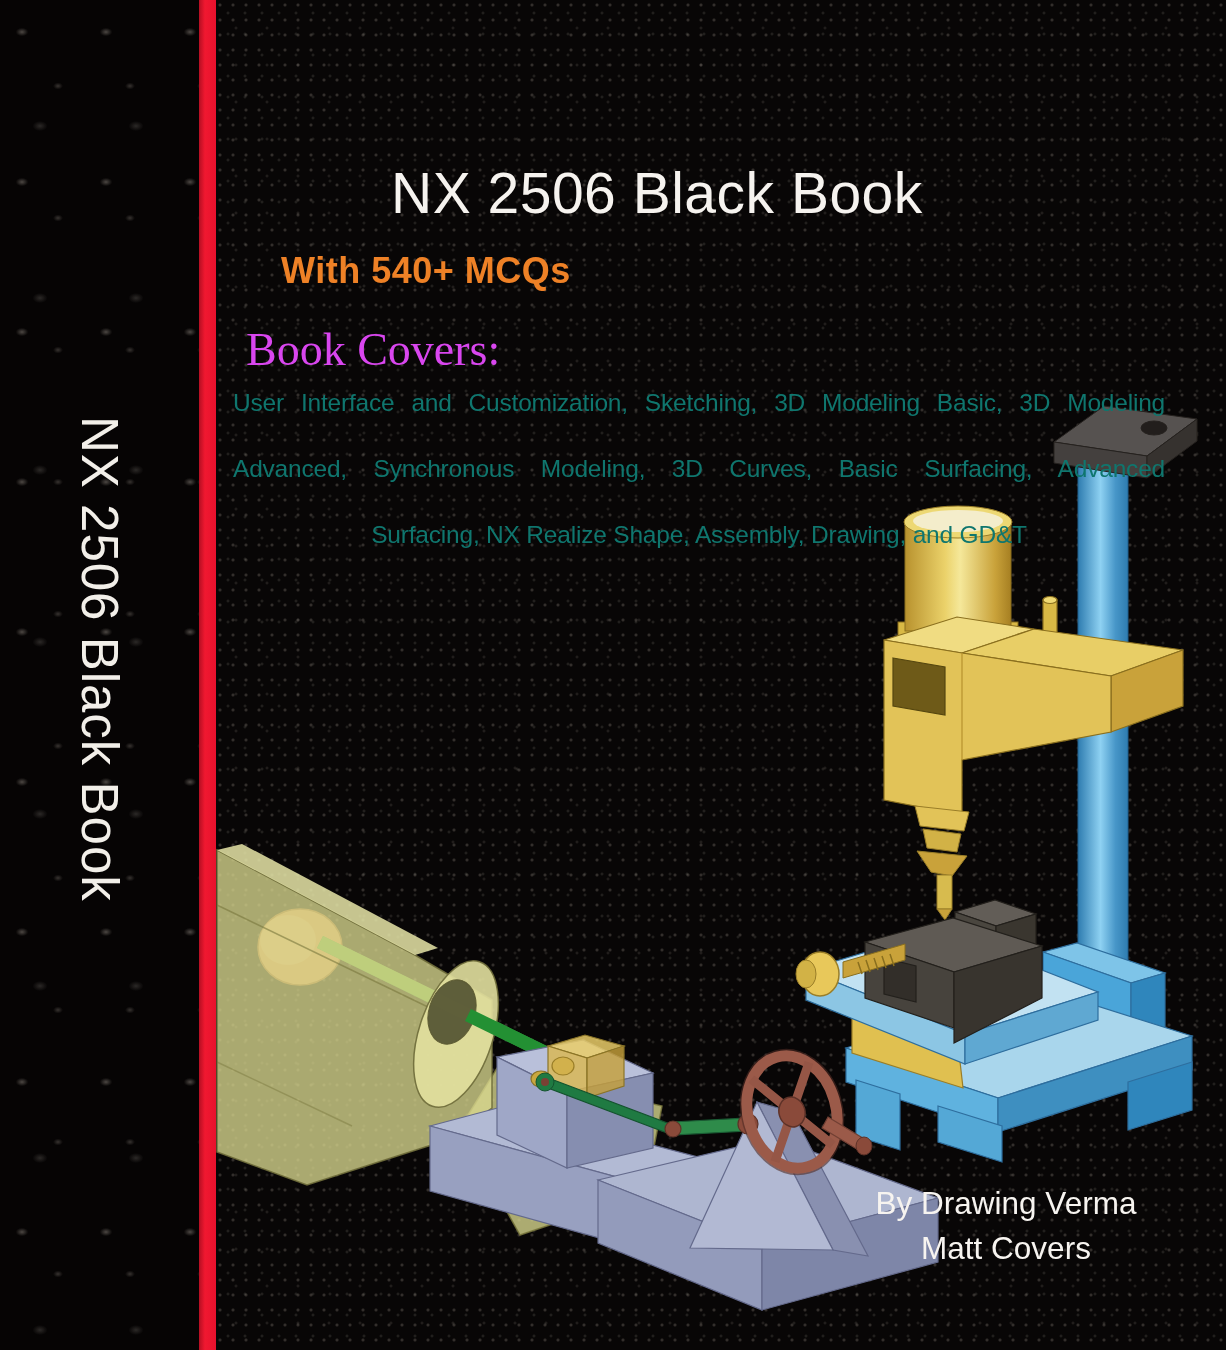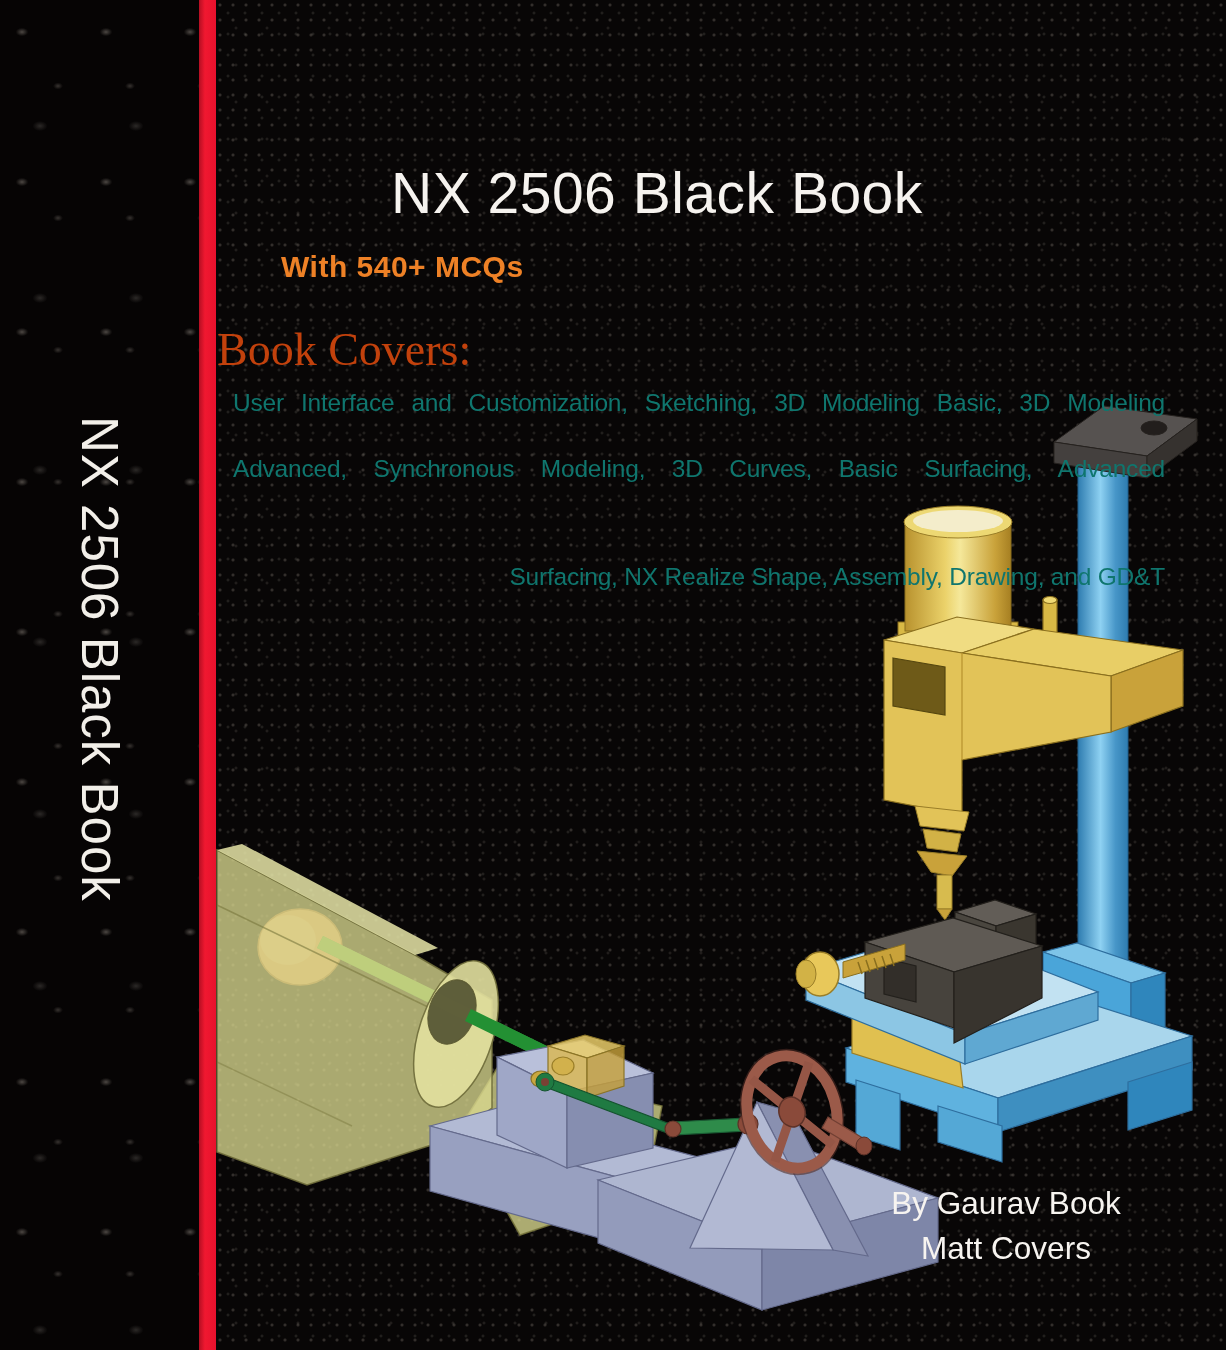--- a/index.html
+++ b/index.html
@@ -35,26 +35,26 @@
     background-color:#080606;
     background-image:
       radial-gradient(circle 1.2px at 4px 5px, rgba(165,155,145,.40), transparent 2.2px),
       radial-gradient(circle 1px at 12px 13px, rgba(140,132,122,.30), transparent 2px),
       radial-gradient(circle 1px at 20px 28px, rgba(150,142,132,.26), transparent 2px);
     background-size:13px 15px, 17px 21px, 31px 37px;
   }
   .cad-svg{position:absolute;left:0;top:0;width:1226px;height:1350px;}
   .txt{position:absolute;color:#F6F3EF;}
   .cover-title{left:391px;top:160px;font-size:57px;letter-spacing:.5px;}
-  .mcq-badge{left:281px;top:250px;font-size:30px;font-weight:bold;color:#EE8126;letter-spacing:.5px;}
-  .section-heading{left:217px;top:323px;font-size:46px;font-family:"Liberation Serif","DejaVu Serif",serif;color:#c2410c;}
+  .mcq-badge{left:281px;top:250px;font-size:36px;font-weight:bold;color:#EE8126;letter-spacing:.5px;}
+  .section-heading{left:246px;top:323px;font-size:46px;font-family:"Liberation Serif","DejaVu Serif",serif;color:#d946ef;}
   .topics{left:233px;top:386px;width:932px;font-size:24.5px;line-height:33px;letter-spacing:-.2px;color:#0f766e;}
   .tline{text-align:justify;}
   .tline::after{content:"";display:inline-block;width:100%;height:0;}
-  .tline-last{text-align:right;margin-top:42px;}
+  .tline-last{text-align:center;}
   .authors{left:856px;top:1181px;width:300px;text-align:center;font-size:31.5px;line-height:45px;color:#F7F4F0;}
 </style>
 </head>
 <body>
 
 <div class="page">
 
   <div class="spine">
     <div class="spine-title">NX 2506 Black Book</div>
   </div>
@@ -207,17 +207,17 @@
 
   <div class="txt cover-title">NX 2506 Black Book</div>
   <div class="txt mcq-badge">With 540+ MCQs</div>
   <div class="txt section-heading">Book Covers:</div>
   <div class="txt topics">
     <div class="tline">User Interface and Customization, Sketching, 3D Modeling Basic, 3D Modeling</div>
     <div class="tline">Advanced, Synchronous Modeling, 3D Curves, Basic Surfacing, Advanced</div>
     <div class="tline-last">Surfacing, NX Realize Shape, Assembly, Drawing, and GD&amp;T</div>
   </div>
   <div class="txt authors">
-    <div>By Gaurav Book</div>
+    <div>By Drawing Verma</div>
     <div>Matt Covers</div>
   </div>
 
 </div>
 
 </body></html>

